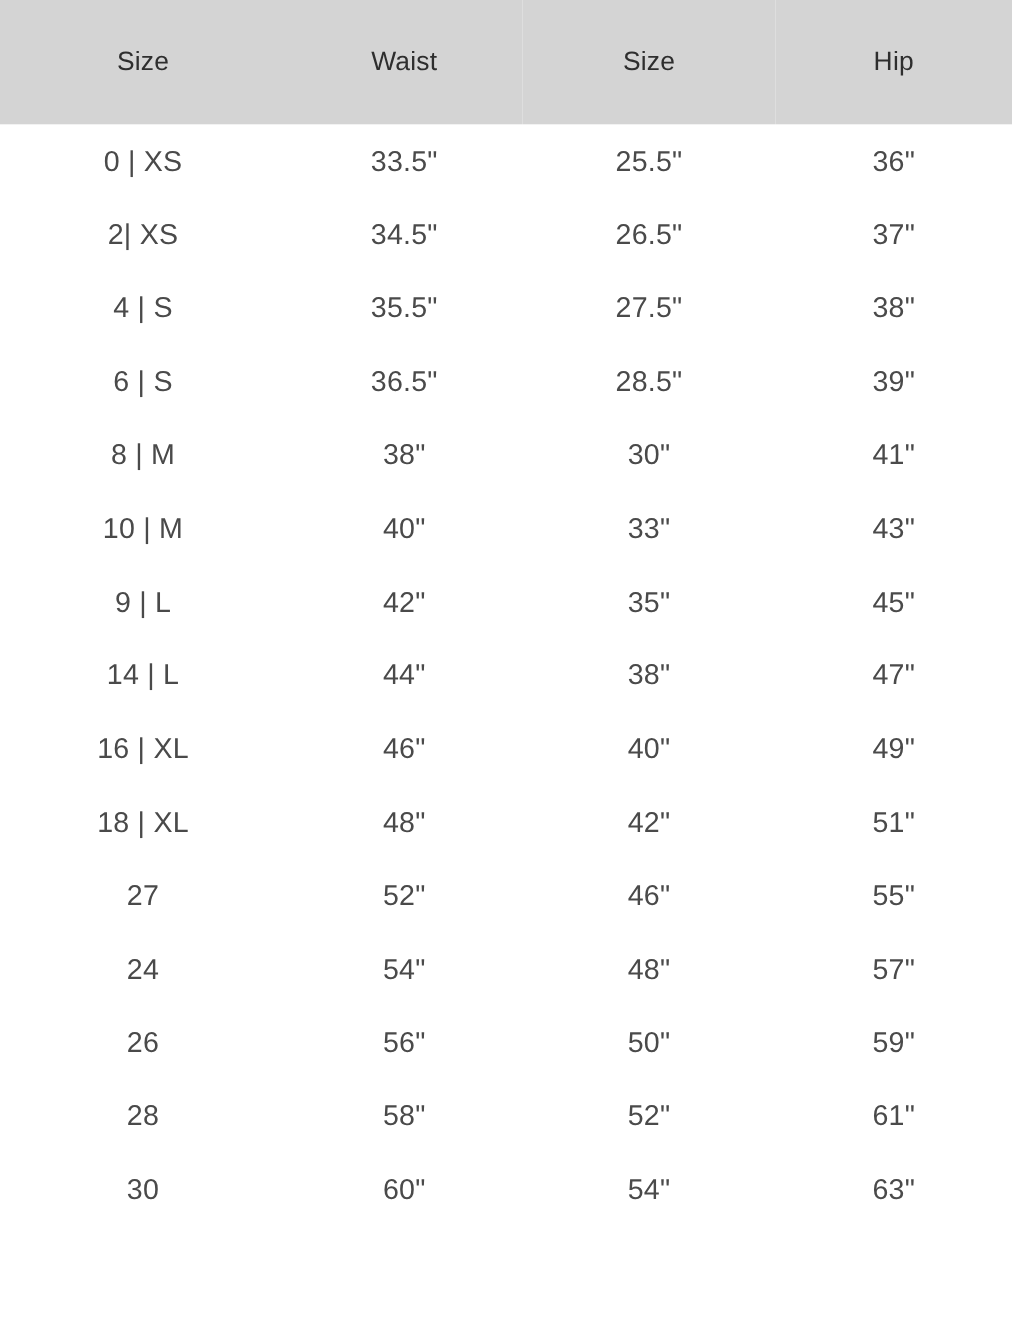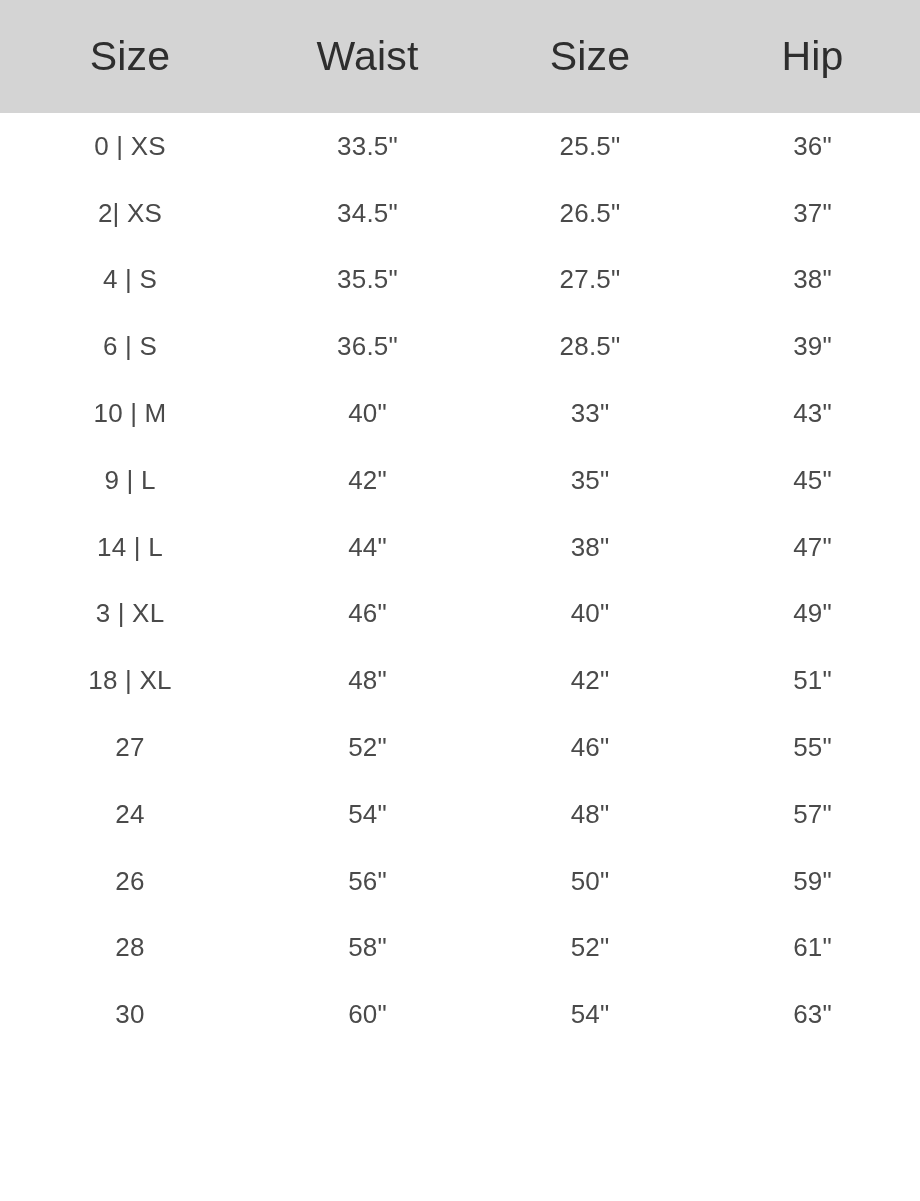--- a/index.html
+++ b/index.html
@@ -21,21 +21,21 @@
   table.size-table {
     width: 100%;
     border-collapse: collapse;
     table-layout: fixed;
   }
   table.size-table thead tr {
     background: #d4d4d4;
   }
   table.size-table thead th {
     font-weight: 400;
-    font-size: 41px;
+    font-size: 24px;
     color: #2e2e2e;
     height: 113px;
     padding: 0;
     text-align: center;
     vertical-align: middle;
     letter-spacing: 0.2px;
   }
   table.size-table tbody td {
     font-size: 26px;
     font-weight: 400;
@@ -89,39 +89,45 @@
         <td>27.5"</td>
         <td>38"</td>
       </tr>
       <tr>
         <td>6 | S</td>
         <td>36.5"</td>
         <td>28.5"</td>
         <td>39"</td>
       </tr>
       <tr>
+        <td>8 | M</td>
+        <td>38"</td>
+        <td>30"</td>
+        <td>41"</td>
+      </tr>
+      <tr>
         <td>10 | M</td>
         <td>40"</td>
         <td>33"</td>
         <td>43"</td>
       </tr>
       <tr>
         <td>9 | L</td>
         <td>42"</td>
         <td>35"</td>
         <td>45"</td>
       </tr>
       <tr>
         <td>14 | L</td>
         <td>44"</td>
         <td>38"</td>
         <td>47"</td>
       </tr>
       <tr>
-        <td>3 | XL</td>
+        <td>16 | XL</td>
         <td>46"</td>
         <td>40"</td>
         <td>49"</td>
       </tr>
       <tr>
         <td>18 | XL</td>
         <td>48"</td>
         <td>42"</td>
         <td>51"</td>
       </tr>

